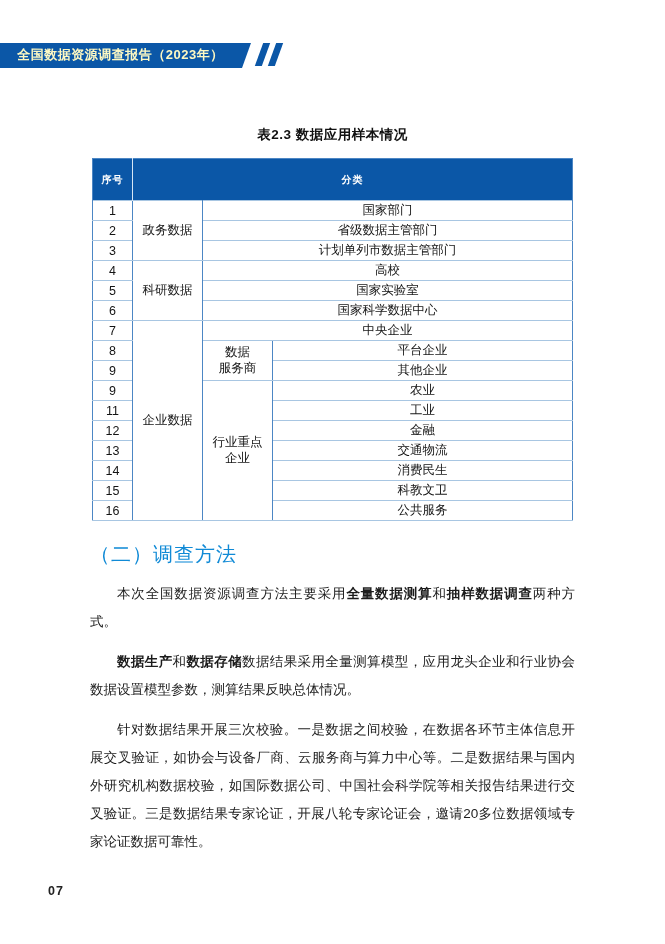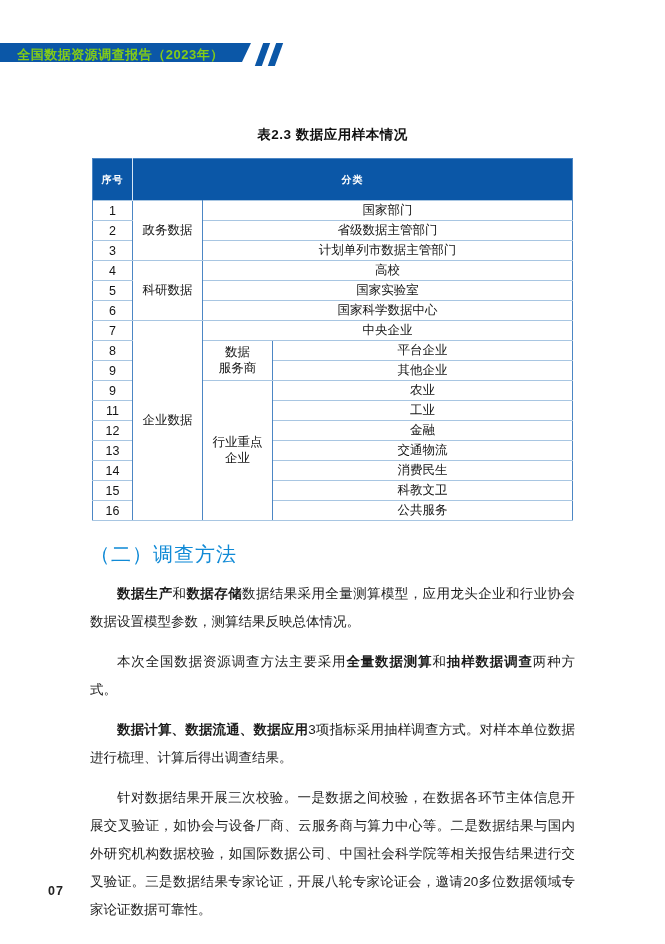--- a/index.html
+++ b/index.html
@@ -4,22 +4,22 @@
 <style>
   * { margin:0; padding:0; box-sizing:border-box; }
   html,body { background:#e9e9e9; }
   body { font-family:"Liberation Sans","DejaVu Sans",sans-serif; }
   .page {
     position:relative; width:665px; height:944px; margin:0 auto;
     background:#ffffff; overflow:hidden; color:#1c1c1c;
   }
   
   .banner {
-    position:absolute; top:43px; left:0; width:251px; height:19px;
-    background:#0b57a7; color:#84cc16;
+    position:absolute; top:43px; left:0; width:251px; height:25px;
+    background:#0b57a7; color:#fef9c3;
     font-size:13px; font-weight:700; line-height:23px; text-align:center;
     clip-path:polygon(0 0,100% 0,calc(100% - 9px) 100%,0 100%);
     padding-right:10px; letter-spacing:.5px;
   }
   .stripe {
     position:absolute; top:43px; height:23px; width:7px;
     background:#0b57a7; transform:skewX(-20deg);
   }
   .stripe.s1 { left:259px; }
   .stripe.s2 { left:272px; }
@@ -160,23 +160,22 @@
         </tr>
         <tr>
           <td>16</td>
           <td>公共服务</td>
         </tr>
       </tbody>
     </table>
 
     <section>
       <h2 class="sec-heading">（二）调查方法</h2>
+      <p class="body-par"><span>本次全国数据资源调查方法主要采用</span><b>全量数据测算</b><span>和</span><b>抽样数据调查</b><span>两种方式。</span></p>
       <p class="body-par"><b>数据生产</b><span>和</span><b>数据存储</b><span>数据结果采用全量测算模型，应用龙头企业和行业协会数据设置模型参数，测算结果反映总体情况。</span></p>
-      <p class="body-par"><span>本次全国数据资源调查方法主要采用</span><b>全量数据测算</b><span>和</span><b>抽样数据调查</b><span>两种方式。</span></p>
-      <p class="body-par"><b>数据计算、数据流通、数据应用</b><span>3项指标采用抽样调查方式。对样本单位数据进行梳理、计算后得出调查结果。</span></p>
     </section>
 
     <section>
       <p class="body-par"><span>针对数据结果开展三次校验。一是数据之间校验，在数据各环节主体信息开展交叉验证，如协会与设备厂商、云服务商与算力中心等。二是数据结果与国内外研究机构数据校验，如国际数据公司、中国社会科学院等相关报告结果进行交叉验证。三是数据结果专家论证，开展八轮专家论证会，邀请20多位数据领域专家论证数据可靠性。</span></p>
     </section>
 
   </div>
 
   <div class="page-number">07</div>
 

